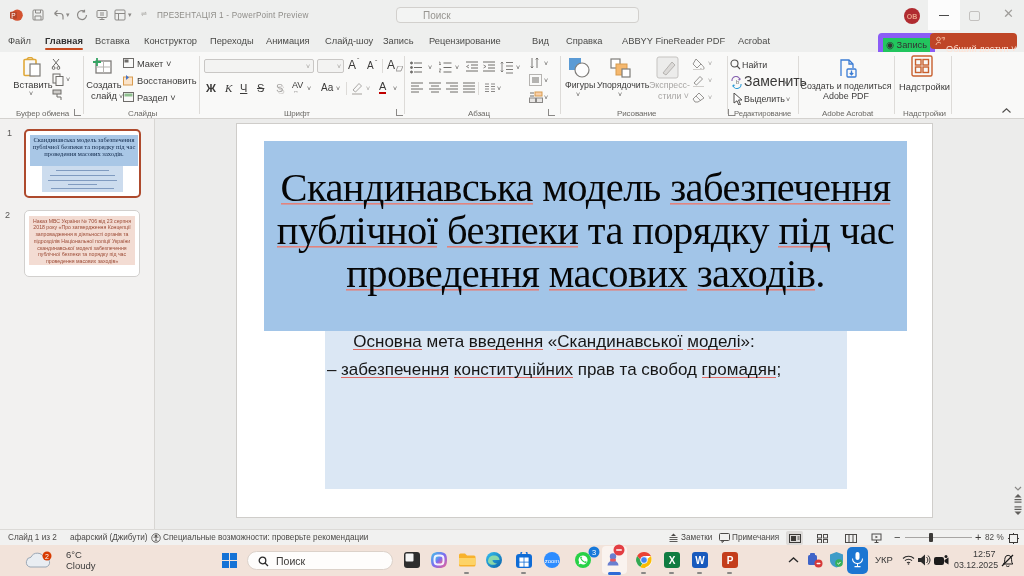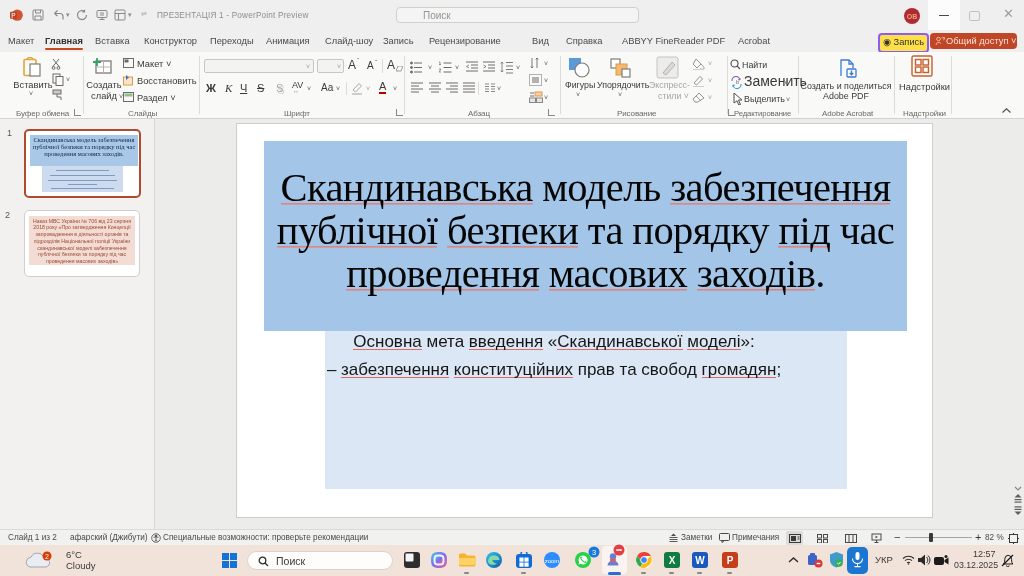--- a/index.html
+++ b/index.html
@@ -14,21 +14,21 @@
   #avatar{position:absolute;left:904px;top:8px;width:16px;height:16px;border-radius:50%;background:#b02b30;color:#e9a188;font-size:7px;font-weight:bold;text-align:center;line-height:17px;}
   #minbtn{position:absolute;left:928px;top:0;width:32px;height:30px;background:#fcfcfc;}
   #minbtn::after{content:"";position:absolute;left:11px;top:15px;width:10px;height:1px;background:#4a4a4a;}
   #restbtn{position:absolute;left:969px;top:11px;width:9px;height:8px;border:1px solid #c3c1bf;border-radius:2px;}
   #closebtn{position:absolute;left:1003px;top:6px;color:#9f9d9a;font-size:13px;}
   
   #menubar{left:0;top:30px;width:1024px;height:22px;background:#eeefee;}
   .mtab{position:absolute;top:6px;font-size:9.3px;color:#4a4a48;white-space:nowrap;}
   #tab-active{font-weight:bold;color:#333;}
   #tab-active::after{content:"";position:absolute;left:0;right:0;bottom:-4px;height:2px;border-radius:2px;background:#c64a1f;}
-  #recbtn{position:absolute;left:878px;top:3px;width:47px;height:16px;background:#fde047;border:2px solid #8b5cf6;border-radius:4px;font-size:9.3px;color:#333;text-align:center;line-height:15px;}
+  #recbtn{position:absolute;left:878px;top:3px;width:47px;height:16px;background:#22c55e;border:5px solid #8b5cf6;border-radius:4px;font-size:9.3px;color:#333;text-align:center;line-height:15px;}
   #sharebtn{position:absolute;left:930px;top:3px;width:87px;height:16px;background:#bf4627;border-radius:4px;font-size:9.3px;color:#ffe3d5;text-align:center;line-height:16px;}
   
   #ribbon{left:0;top:52px;width:1024px;height:67px;background:#f9f9f8;border-bottom:1px solid #d4d2cf;box-sizing:border-box;}
   .rsep{position:absolute;top:4px;height:58px;width:1px;background:#dddbd8;}
   .rlabel{position:absolute;top:57px;font-size:8px;letter-spacing:-.1px;color:#6b6965;white-space:nowrap;}
   .rtext{position:absolute;font-size:9.3px;color:#3b3a39;white-space:nowrap;}
   .rgray{color:#a7a5a3;}
   .dd{position:absolute;font-size:7px;color:#605e5c;}
   .launcher{position:absolute;width:6px;height:6px;border-left:1px solid #8a8886;border-bottom:1px solid #8a8886;}
   
@@ -88,40 +88,40 @@
     <div id="searchbox">
         <span>Поиск</span>
       </div>
     <div id="avatar">ОВ</div>
     <div id="minbtn"></div>
     <div id="restbtn"></div>
     <div id="closebtn">✕</div>
   </div>
 
   <div class="abs" id="menubar">
-    <span class="mtab" style="left:8px">Макет</span>
+    <span class="mtab" style="left:8px">Файл</span>
     <span class="mtab" id="tab-active" style="left:45px">Главная</span>
     <span class="mtab" style="left:95px">Вставка</span>
     <span class="mtab" style="left:144px">Конструктор</span>
     <span class="mtab" style="left:210px">Переходы</span>
     <span class="mtab" style="left:266px">Анимация</span>
     <span class="mtab" style="left:325px">Слайд-шоу</span>
     <span class="mtab" style="left:383px">Запись</span>
     <span class="mtab" style="left:429px">Рецензирование</span>
     <span class="mtab" style="left:532px">Вид</span>
     <span class="mtab" style="left:566px">Справка</span>
     <span class="mtab" style="left:622px">ABBYY FineReader PDF</span>
     <span class="mtab" style="left:738px">Acrobat</span>
     <div id="recbtn">◉ Запись</div>
     <div id="sharebtn">
         <svg style="position:absolute;left:5px;top:3px" width="10" height="10" viewBox="0 0 10 10" fill="none" stroke="#f5b899" stroke-width="1">
           <circle cx="3.5" cy="3" r="1.8"></circle>
           <path d="M1 9 a2.8 2.8 0 0 1 5 -1.6 M6.5 2 l3-.5 M9.5 1.5 l-.7 2.8"></path>
         </svg>
-        <span style="position:absolute;left:16px;top:0;width:70px;text-align:center;white-space:nowrap">Общий доступ ˅</span>
+        <span style="position:absolute;left:16px;top:8px;width:70px;text-align:center;white-space:nowrap">Общий доступ ˅</span>
       </div>
   </div>
 
   <div class="abs" id="ribbon">
     <div class="rsep" style="left:83px"></div>
       <div class="rsep" style="left:199px"></div>
     <div class="rsep" style="left:404px"></div>
       <div class="rsep" style="left:560px"></div>
     <div class="rsep" style="left:727px"></div>
       <div class="rsep" style="left:798px"></div>

